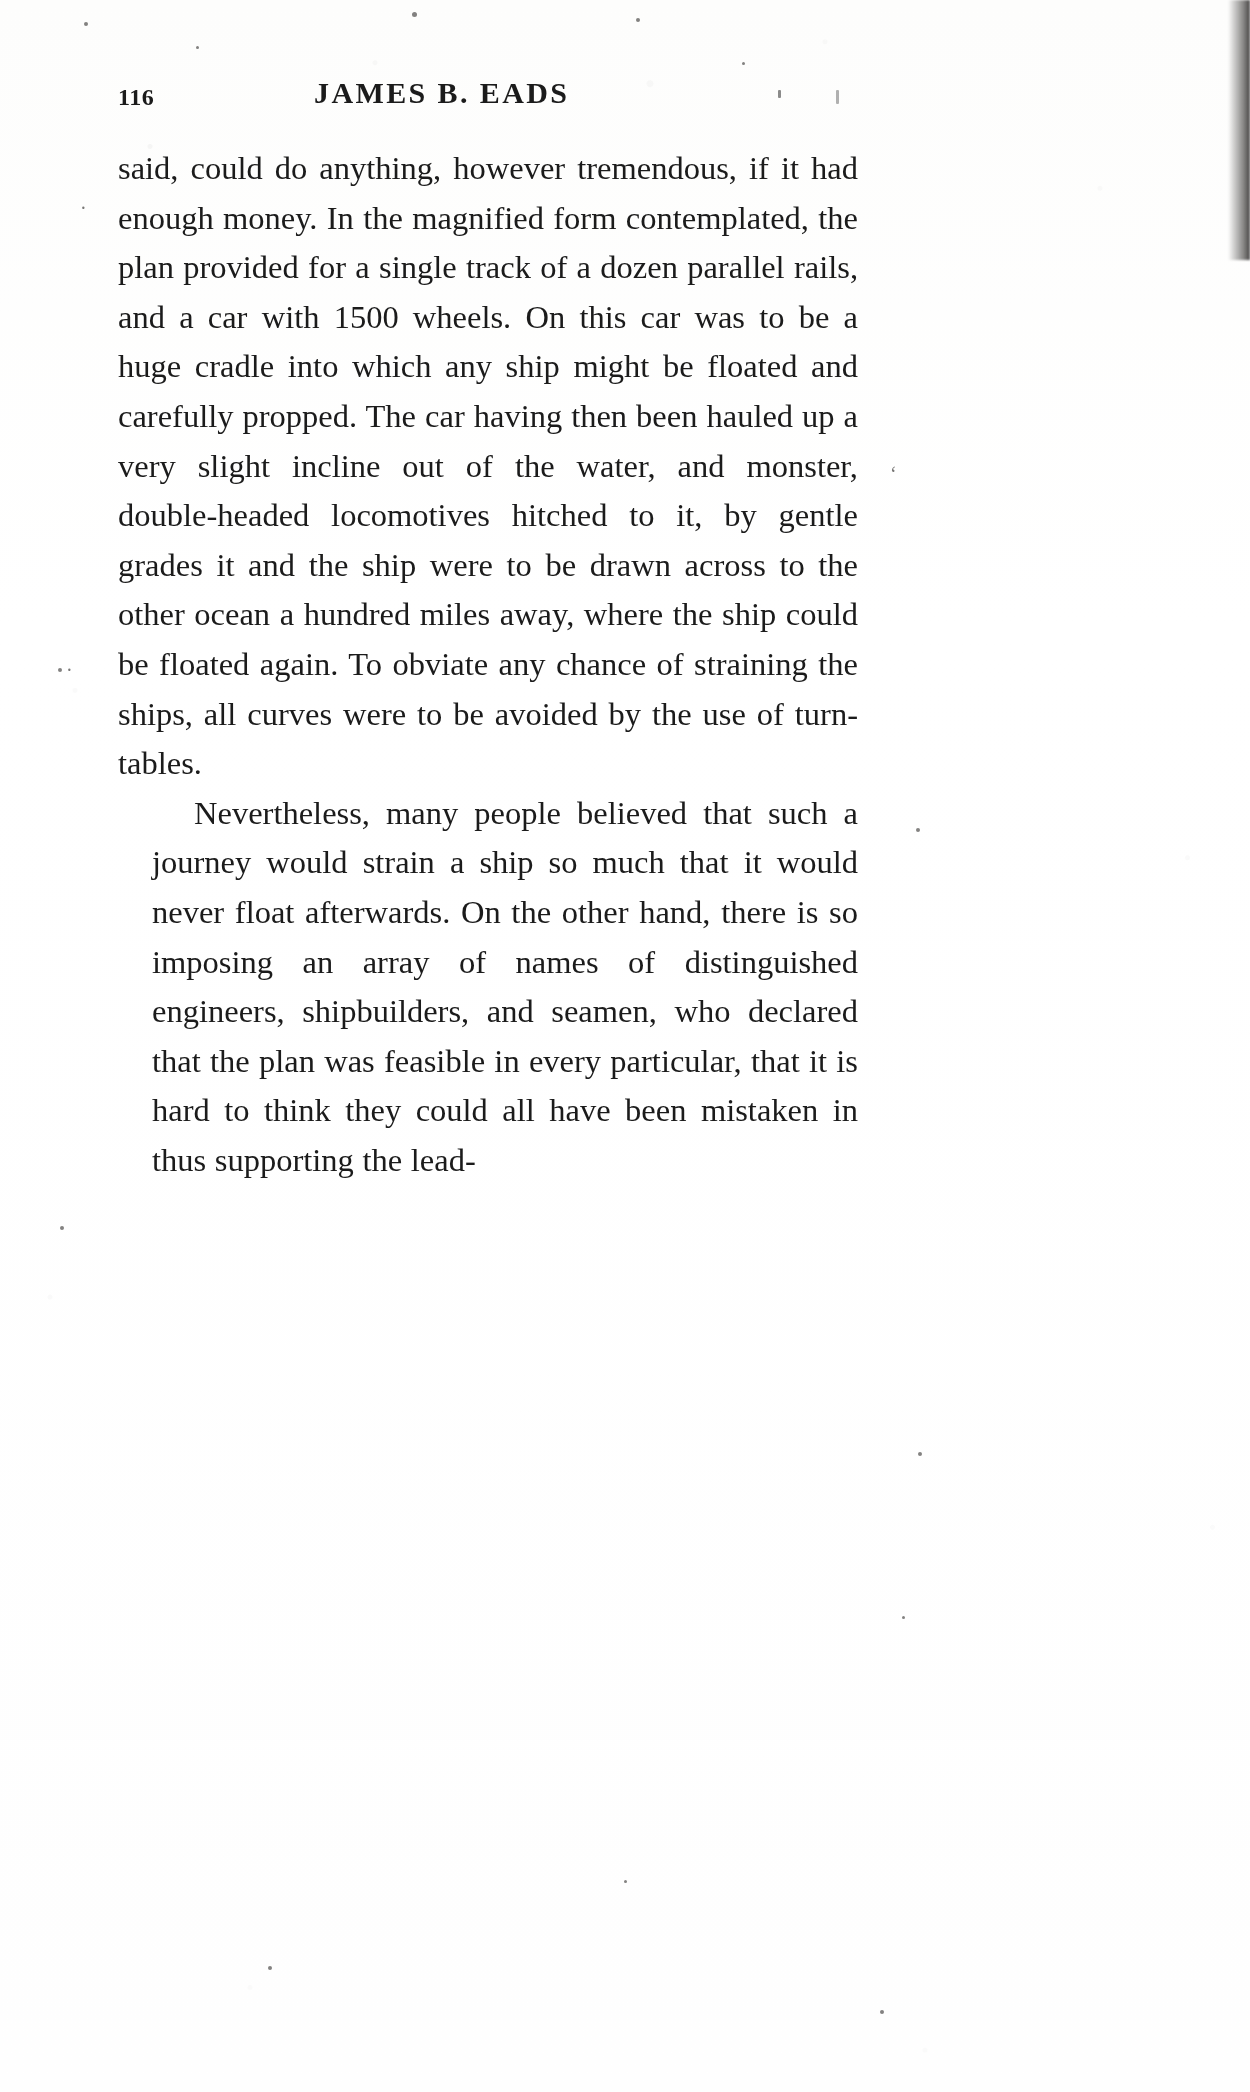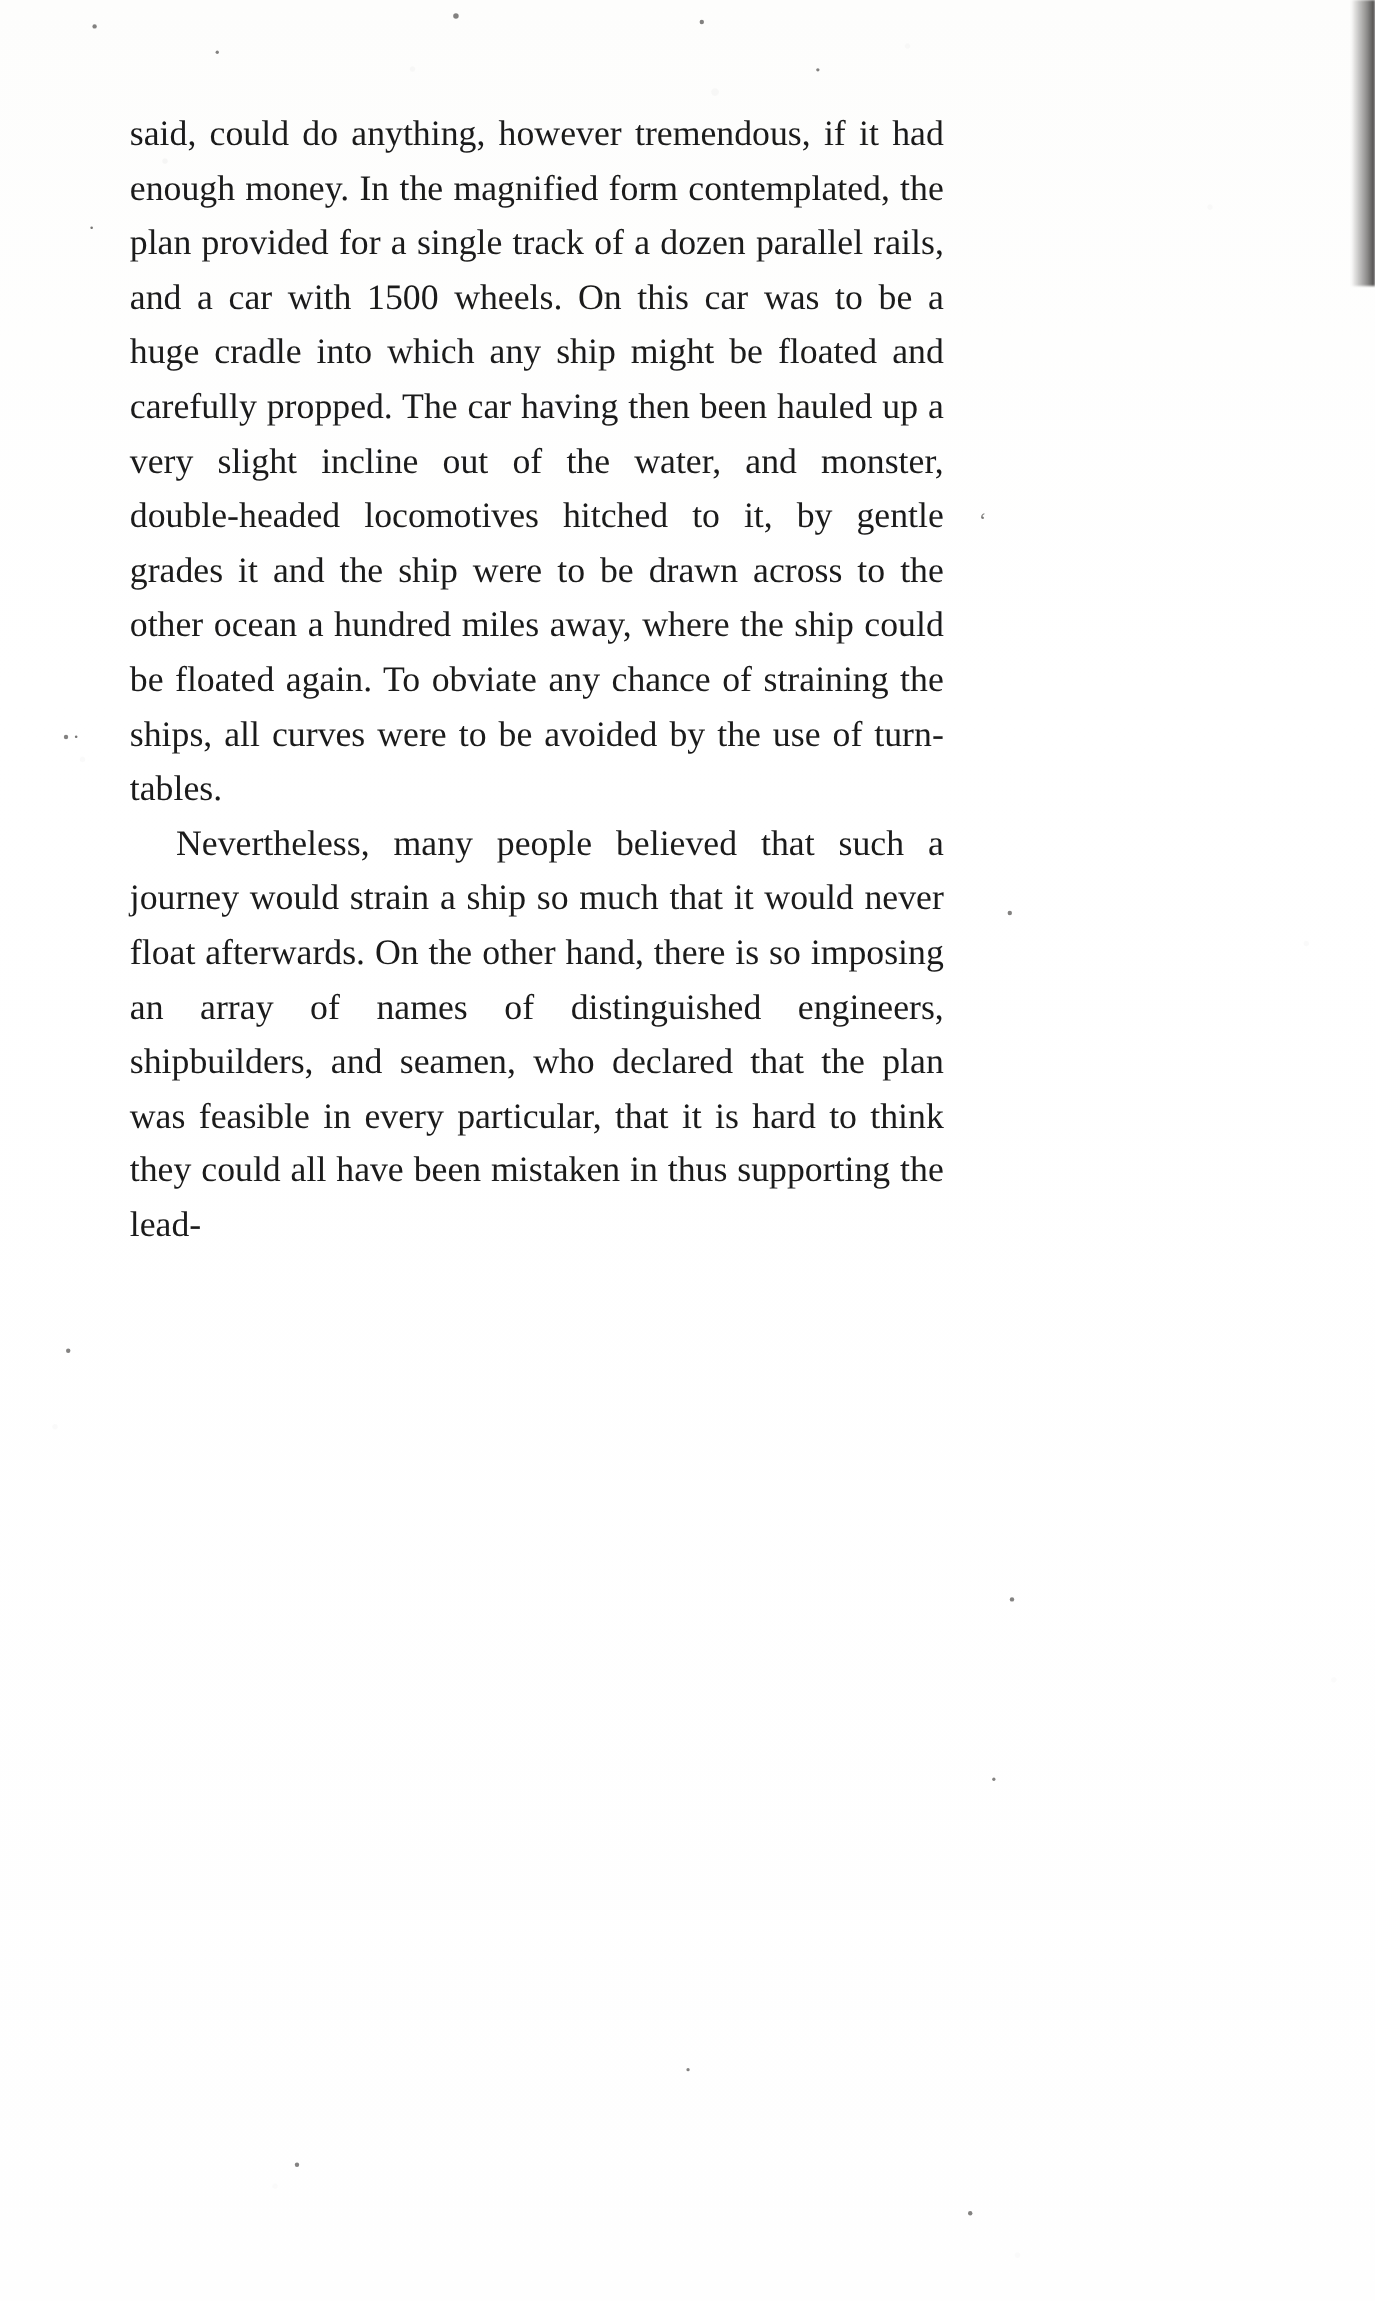--- a/index.html
+++ b/index.html
@@ -93,20 +93,21 @@
     word-spacing: 0.5px;
   }
   .para {
     margin: 0;
   }
   .para + .para {
     margin-top: 0;
   }
   .indent {
     text-indent: 42px;
+    margin-left: 34px;
   }
   .hv {
     font-weight: normal;
   }
 
   
   .speck {
     position: absolute;
     background: rgba(30,28,26,0.55);
     border-radius: 50%;
@@ -138,20 +139,26 @@
   <div class="speck" style="left:268px; top:1966px; width:4px; height:4px;"></div>
   <div class="speck" style="left:880px; top:2010px; width:4px; height:4px;"></div>
   <div class="speck" style="left:624px; top:1880px; width:3px; height:3px;"></div>
   <div class="speck" style="left:902px; top:1616px; width:3px; height:3px;"></div>
   <div class="mark" style="left:80px; top:198px;">·</div>
   <div class="mark" style="left:66px; top:660px;">·</div>
   <div class="mark" style="left:890px; top:464px;">‘</div>
 
   <div class="content">
 
+    <div class="running-head">
+      <div class="folio">116</div>
+      <div class="book-title">JAMES B. EADS</div>
+      <div class="head-tick" style="left:660px;"></div>
+      <div class="head-tick" style="left:718px; height:14px; top:14px; background:rgba(0,0,0,0.3);"></div>
+    </div>
 
     <div class="body-text">
       <p class="para" id="para-0"><span class="hv">said,</span><span> could do anything, however tremendous, if it had enough money.   In the magnified form contemplated, the plan provided </span><span class="hv">for a single</span><span> track of a dozen parallel rails, and a car with 1500 wheels.   On this car was to be a huge cradle into which any ship might be floated and carefully propped. The car having then been hauled up a very slight incline out of the water, and monster, double-headed locomotives hitched to it, by gentle grades it and the ship </span><span class="hv">were to be</span><span> drawn across to the other ocean a hundred miles away, where the ship could be floated again.   To obviate any chance of straining </span><span class="hv">the ships,</span><span> all curves were to be avoided by the use of turn-tables.</span></p>
       <p class="para indent" id="para-1"><span>Nevertheless, many people believed </span><span class="hv">that</span><span> such a journey would strain a ship so much </span><span class="hv">that it would</span><span> never float afterwards.   On the other hand, there is so imposing an array of names of distinguished engineers, shipbuilders, </span><span class="hv">and</span><span> seamen, who declared that the plan was feasible in every particular, that it is hard to think they could all have been mistaken in thus supporting the lead-</span></p>
     </div>
 
   </div>
 </div>
 
 </body></html>

